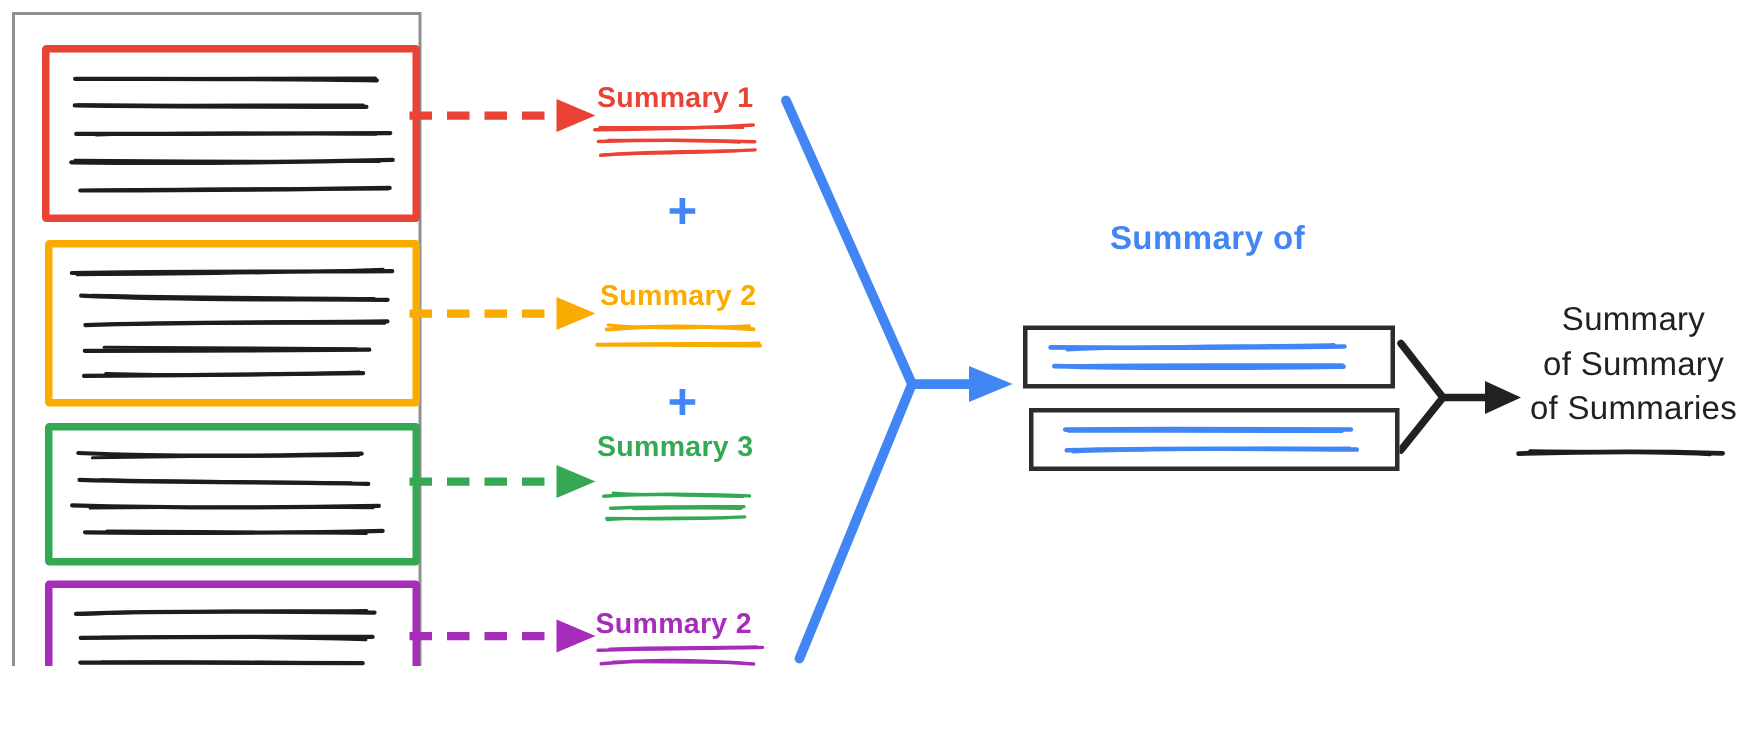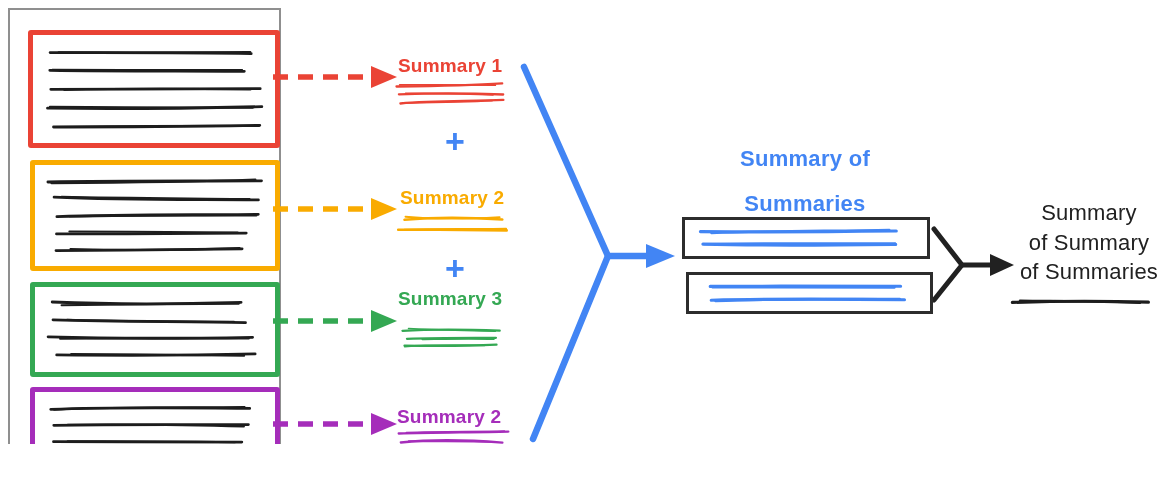--- a/index.html
+++ b/index.html
@@ -199,21 +199,20 @@
         <path d="M7.7,5.5 C43.8,4.5 84.4,4.4 117.3,3.6" stroke="var(--purple)" stroke-width="2.3" fill="none" stroke-linecap="round"></path>
         <path d="M15.4,4.5 C47.8,3.1 84.0,3.8 113.4,3.1" stroke="var(--purple)" stroke-width="1.7249999999999999" fill="none" stroke-linecap="round"></path>
         <path d="M9.8,14.5 C43.3,11.0 81.0,12.2 111.4,14.7" stroke="var(--purple)" stroke-width="2.3" fill="none" stroke-linecap="round"></path>
         <path d="M17.7,13.2 C45.7,13.6 77.2,13.2 102.7,13.9" stroke="var(--purple)" stroke-width="1.7249999999999999" fill="none" stroke-linecap="round"></path>
         <path d="M5.7,22.3 C42.3,20.9 83.3,21.4 116.6,21.5" stroke="var(--purple)" stroke-width="2.3" fill="none" stroke-linecap="round"></path>
         <path d="M20.7,19.9 C48.9,21.1 80.6,21.4 106.2,19.9" stroke="var(--purple)" stroke-width="1.7249999999999999" fill="none" stroke-linecap="round"></path>
       </svg></div>
 
   <div class="sos-title">
     <div>Summary of</div>
-    <div>Summaries</div>
   </div>
 
   <div class="sos-box sos-box-1">
     <div class="scribble"><svg width="218" height="26" viewBox="0 0 218 26">
           <path d="M3.4,6.6 C68.0,7.1 140.5,6.7 199.3,6.0" stroke="var(--blue)" stroke-width="3.1" fill="none" stroke-linecap="round"></path>
           <path d="M14.5,8.1 C73.1,5.4 138.9,6.1 192.3,4.8" stroke="var(--blue)" stroke-width="2.325" fill="none" stroke-linecap="round"></path>
           <path d="M5.9,19.1 C69.5,21.0 140.8,20.1 198.7,19.4" stroke="var(--blue)" stroke-width="3.1" fill="none" stroke-linecap="round"></path>
           <path d="M7.6,19.2 C70.4,17.6 140.9,18.7 198.0,18.3" stroke="var(--blue)" stroke-width="2.325" fill="none" stroke-linecap="round"></path>
         </svg></div>
   </div>

